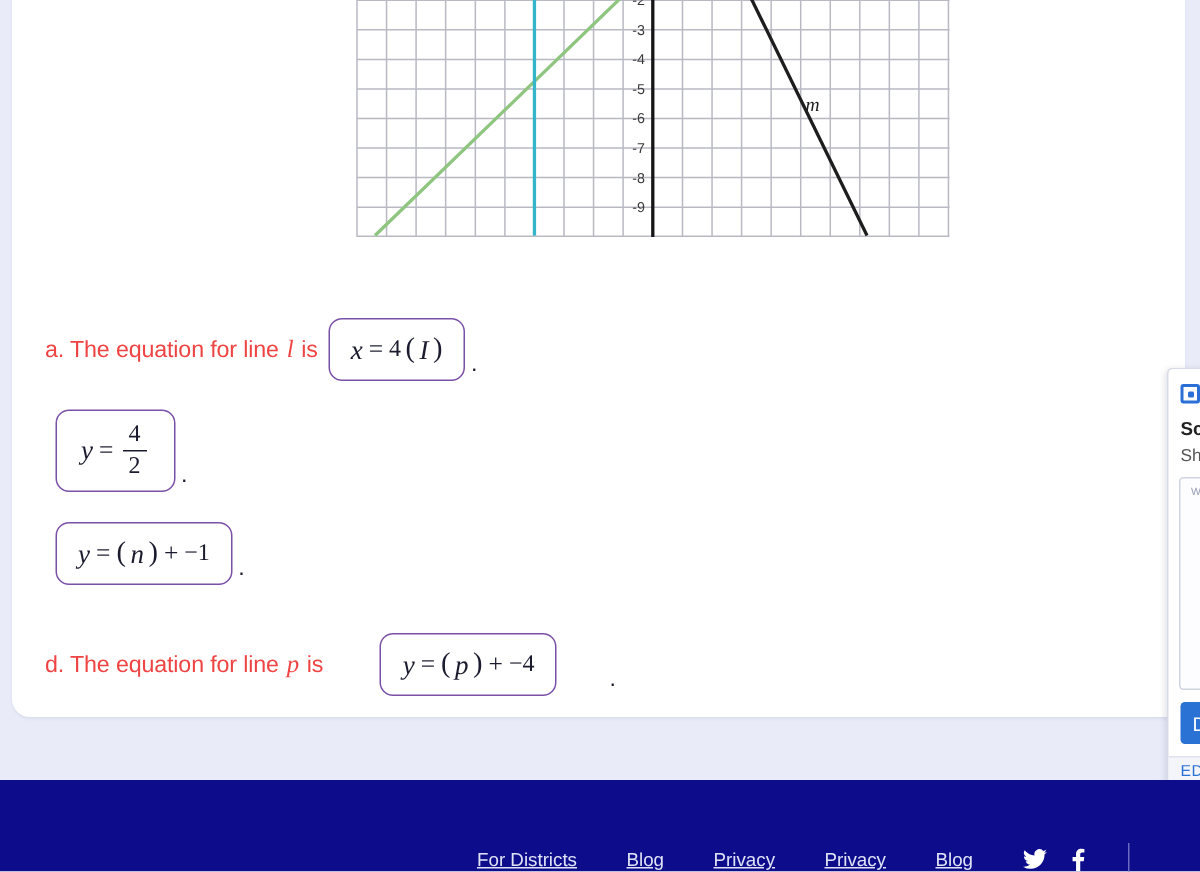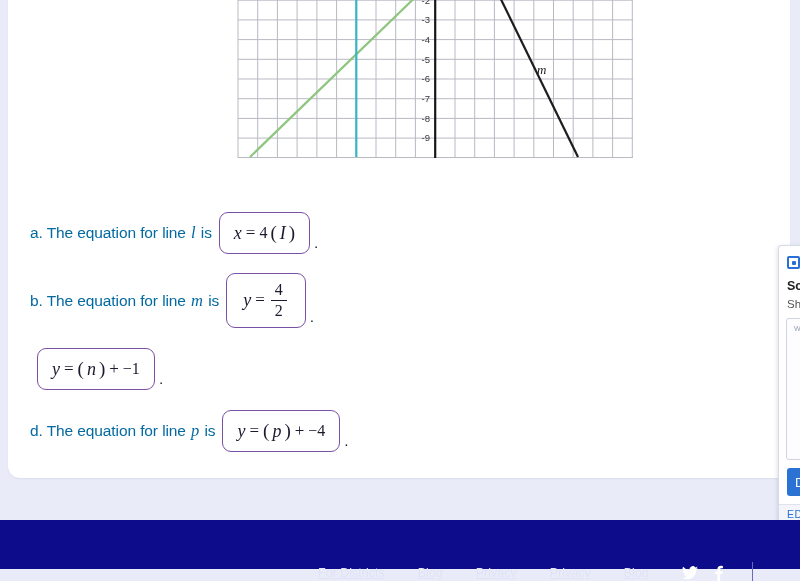--- a/index.html
+++ b/index.html
@@ -56,21 +56,21 @@
   
   .question {
     position: absolute;
     left: 22px;
     display: flex;
     align-items: center;
     white-space: nowrap;
   }
   .q-text {
     font-size: 15.5px;
-    color: #0369a1;
+    color: #ef4444;
     letter-spacing: -0.1px;
   }
   .q-text .ital {
     font-family: "Liberation Serif", serif;
     font-style: italic;
     font-size: 16.5px;
     padding: 0 1px;
   }
   .ans-box {
     margin-left: 7px;
@@ -119,21 +119,21 @@
     background: #1b1b2f;
   }
   .frac .denom { font-size: 16px; padding-top: 2px; }
 
   
   #footer {
     position: absolute;
     left: 0;
     top: 520px;
     width: 800px;
-    height: 49px;
+    height: 61px;
     background: #0d0d8c;
   }
   #footer-inner {
     position: absolute;
     left: 318px;
     top: 42px;
     display: flex;
     align-items: center;
     gap: 0px;
   }
@@ -344,25 +344,20 @@
           <span class="num">4</span>
           <span class="paren">(</span>
           <span class="v">I</span>
           <span class="paren">)</span>
         </span>
       </span>
       <span class="period">.</span>
     </div>
 
     <div class="question" style="top:273px;">
-      <span class="q-text">
-        <span>b. The equation for line</span>
-        <span class="ital">m</span>
-        <span>is</span>
-      </span>
       <span class="ans-box tall">
         <span class="math">
           <span class="v">y</span>
           <span class="op">=</span>
           <span class="frac">
             <span class="numer">4</span>
             <span class="bar"></span>
             <span class="denom">2</span>
           </span>
         </span>
@@ -378,21 +373,21 @@
           <span class="paren">(</span>
           <span class="v">n</span>
           <span class="paren">)</span>
           <span class="op">+</span>
           <span class="num">−1</span>
         </span>
       </span>
       <span class="period">.</span>
     </div>
 
-    <div class="question" style="top:410px;">
+    <div class="question" style="top:422px;gap:31px;">
       <span class="q-text">
         <span>d. The equation for line</span>
         <span class="ital">p</span>
         <span>is</span>
       </span>
       <span class="ans-box small">
         <span class="math">
           <span class="v">y</span>
           <span class="op">=</span>
           <span class="paren">(</span>

